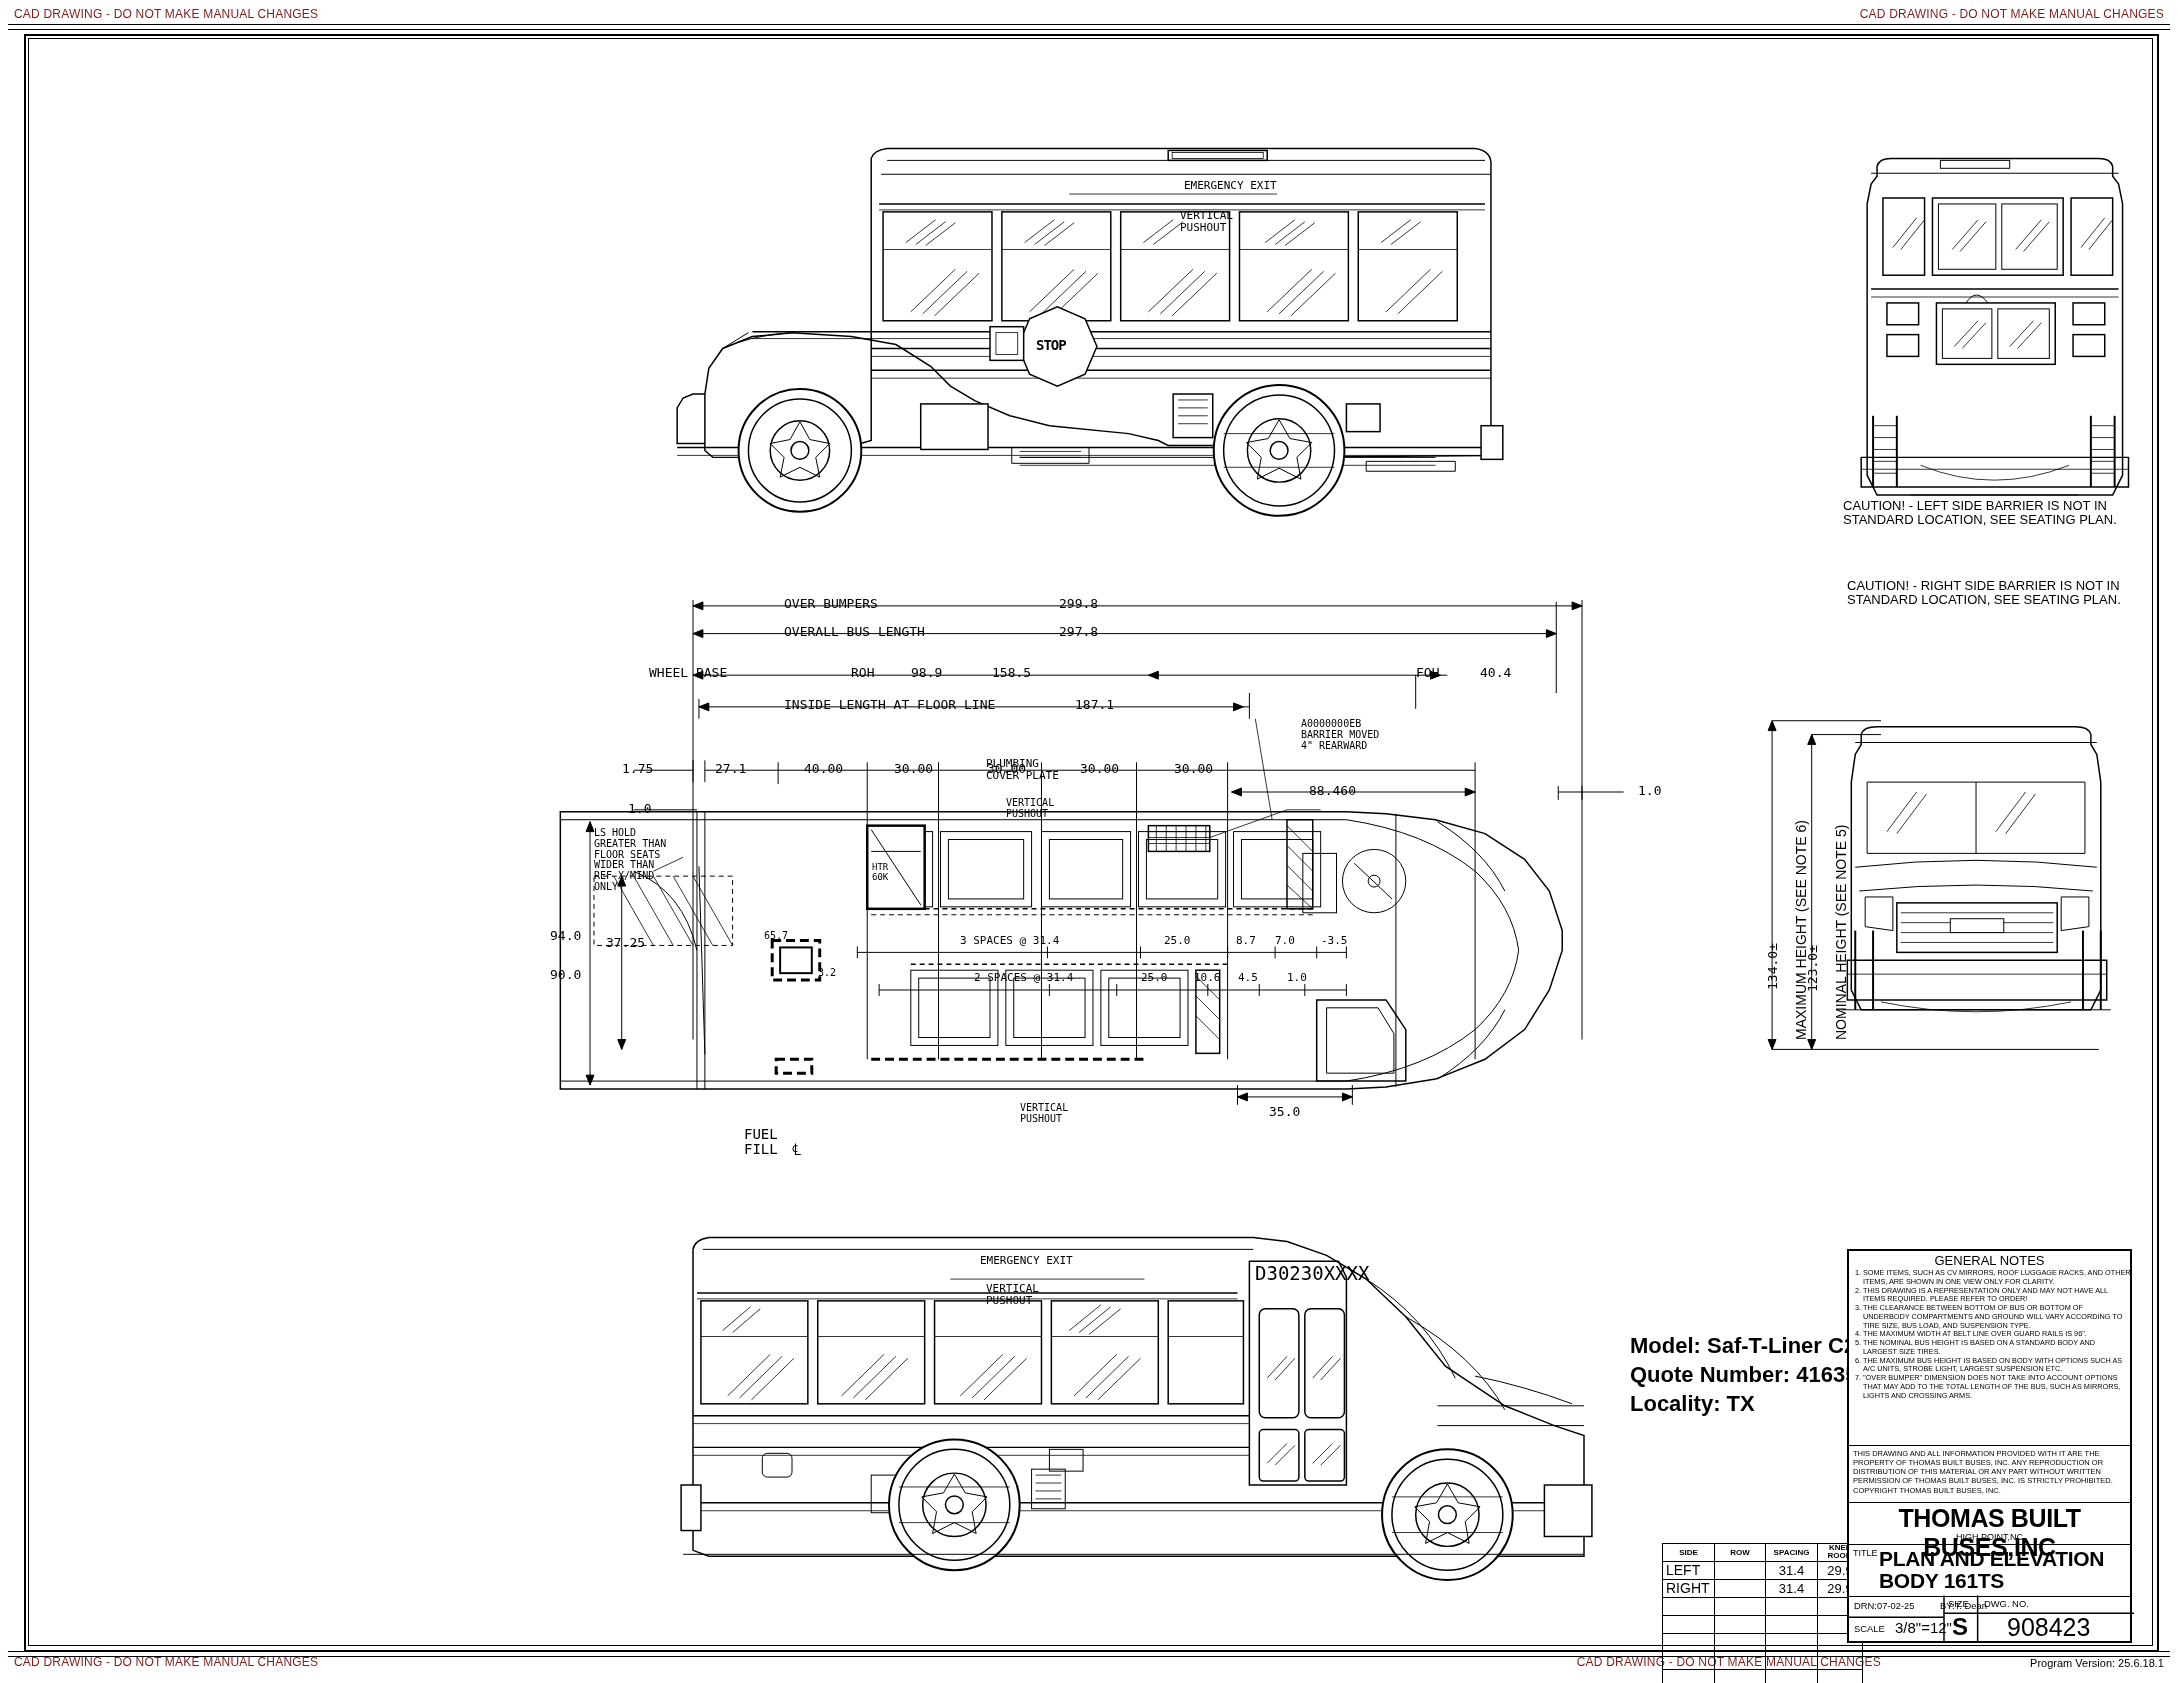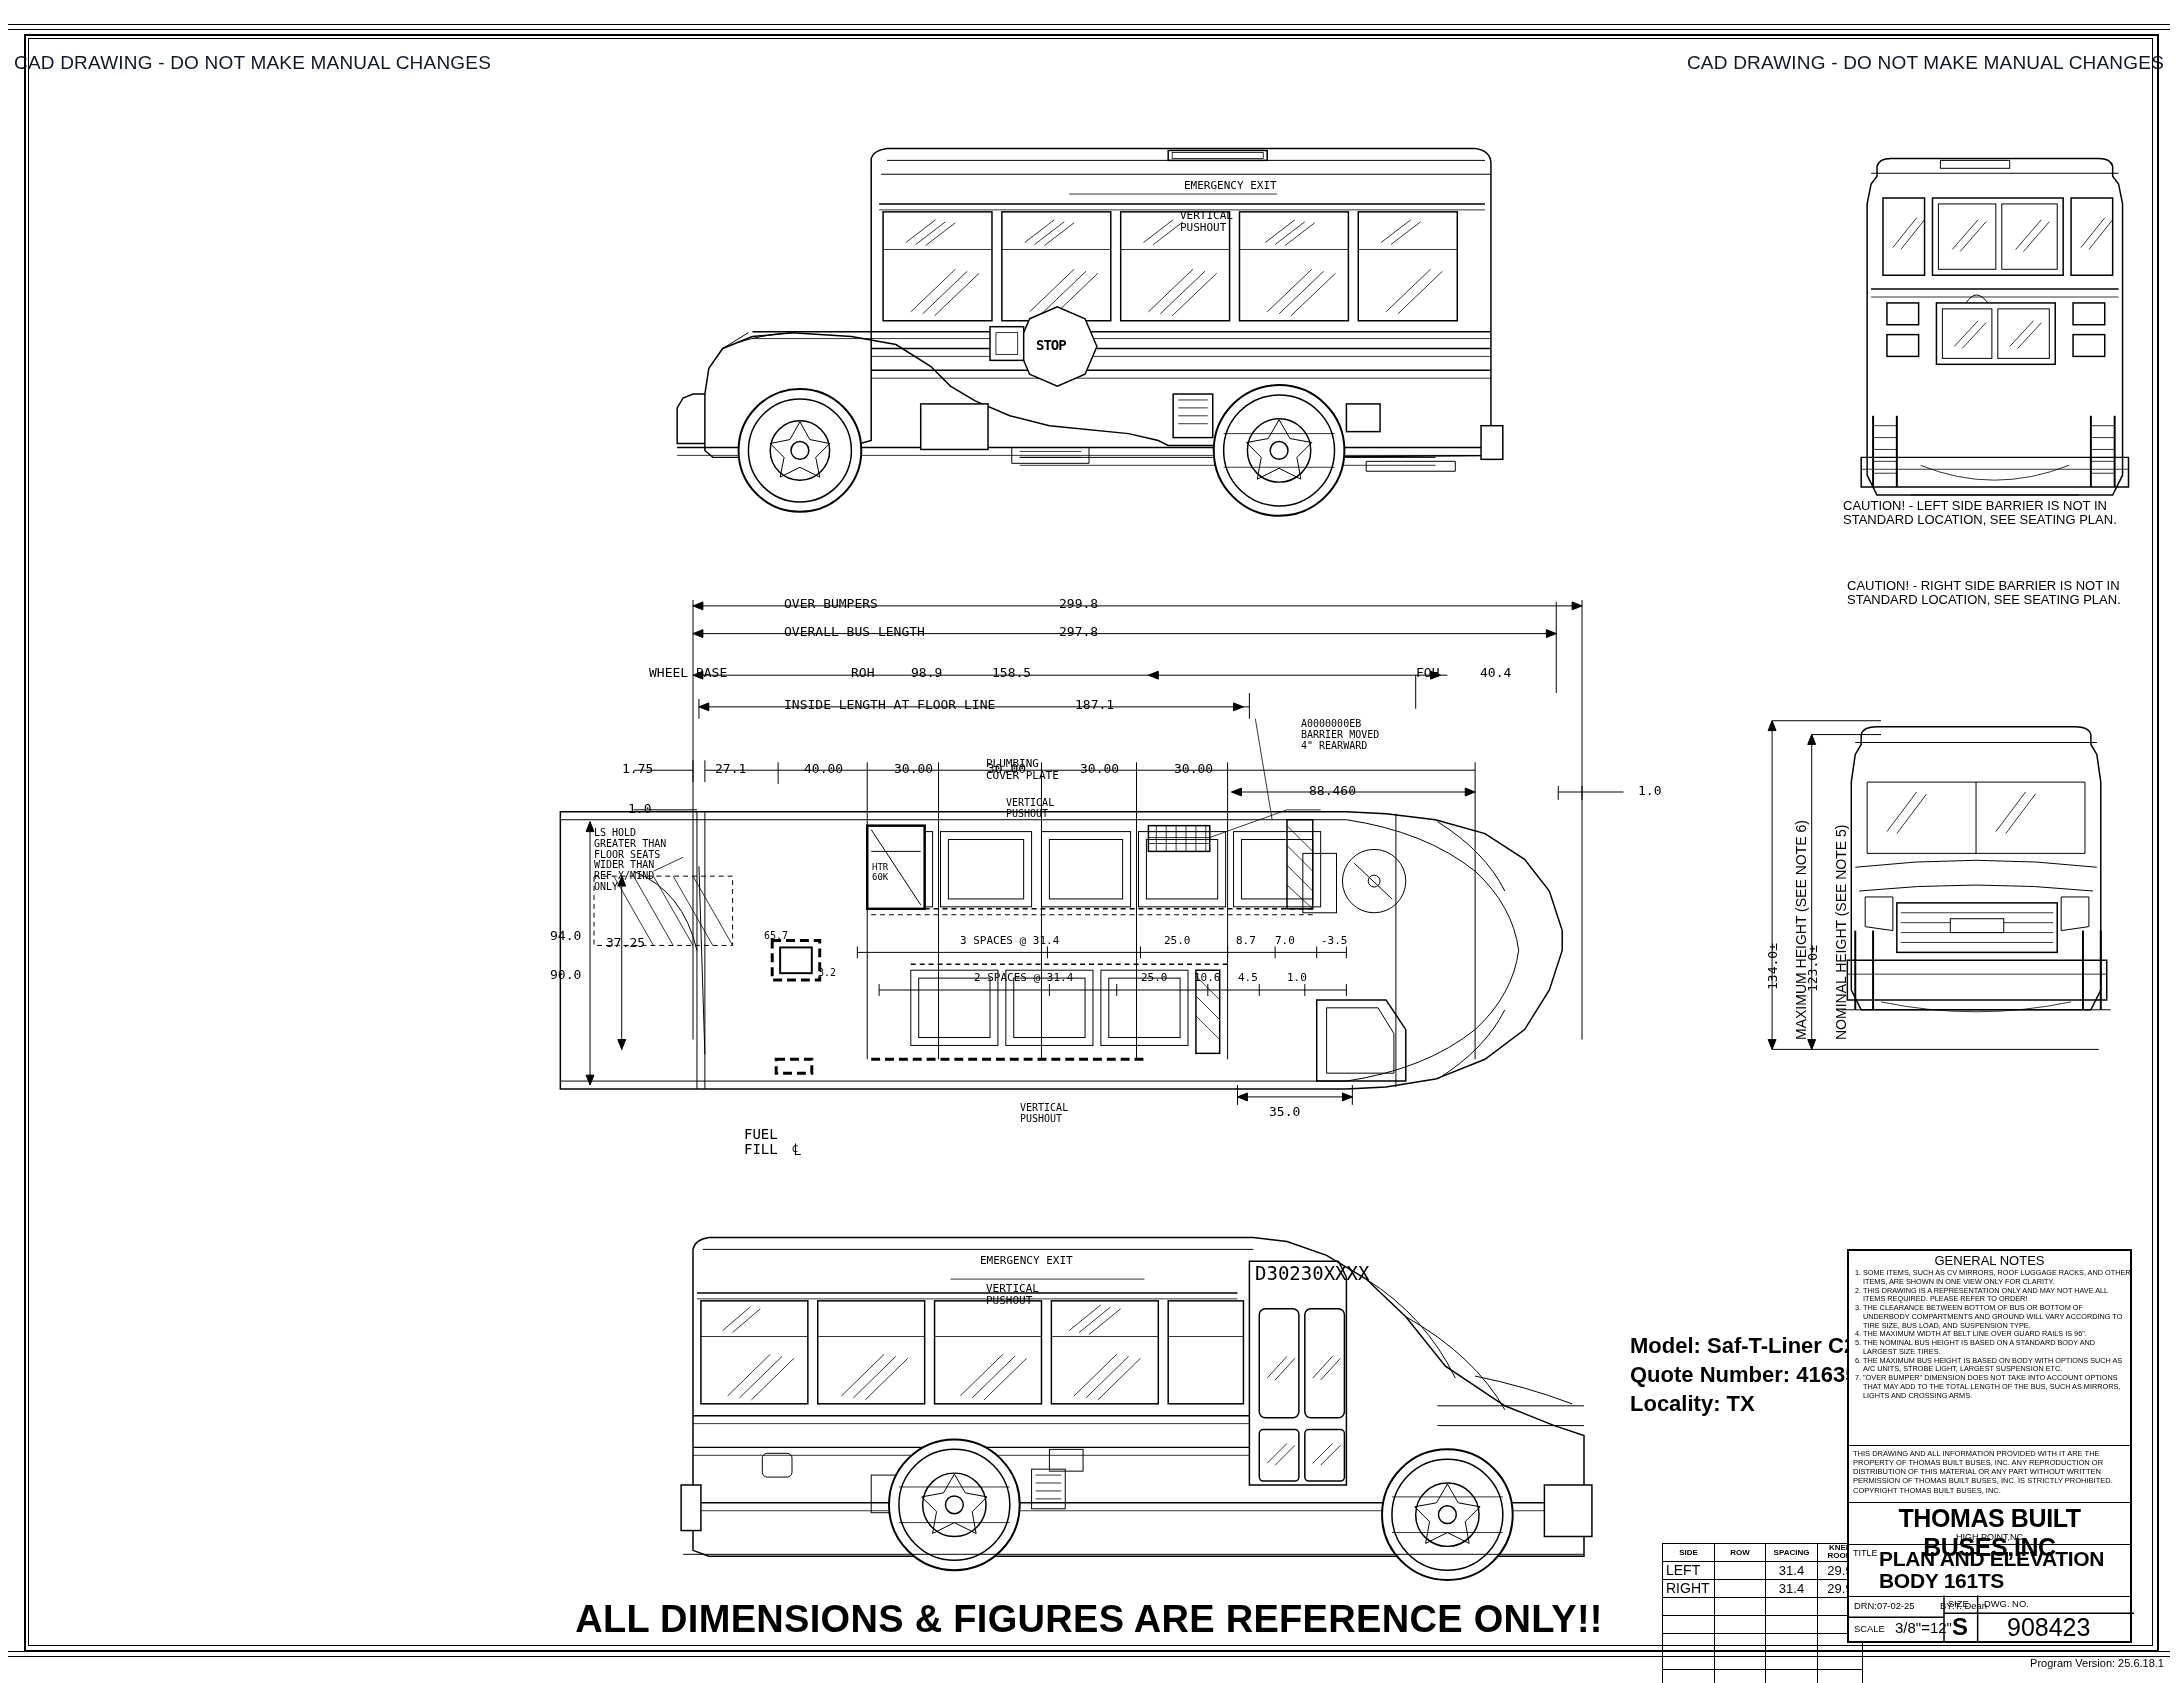--- a/index.html
+++ b/index.html
@@ -1,21 +1,21 @@
 <!DOCTYPE html>
 <html><head>
 <meta charset="utf-8">
 <style>
   html,body{margin:0;padding:0;background:#ffffff;}
   body{width:2178px;height:1683px;position:relative;overflow:hidden;
        font-family:"Liberation Sans", sans-serif;color:#000;}
   .sheet{position:absolute;left:0;top:0;width:2178px;height:1683px;background:#fff;}
 
   
-  .wm{position:absolute;font-size:19px;letter-spacing:0.2px;white-space:nowrap;color:#0f172a;margin-top:45px;}
+  .wm{position:absolute;font-size:12px;letter-spacing:0.2px;white-space:nowrap;color:#7f1d1d;}
   .wm-tl{left:14px;top:7px;}
   .wm-tr{right:14px;top:7px;}
   .wm-bl{left:14px;top:1655px;}
   .wm-br{right:297px;top:1655px;}
   .strip{position:absolute;left:8px;width:2162px;height:0;border-top:1.5px solid #000;}
   .strip-t{top:24px;}
   .strip-t2{top:29px;}
   .strip-b{top:1651px;}
   .strip-b2{top:1656px;}
 
@@ -104,21 +104,20 @@
 
   <div class="wm wm-tl">CAD DRAWING - DO NOT MAKE MANUAL CHANGES</div>
   <div class="wm wm-tr">CAD DRAWING - DO NOT MAKE MANUAL CHANGES</div>
   <div class="wm wm-bl">CAD DRAWING - DO NOT MAKE MANUAL CHANGES</div>
   <div class="wm wm-br">CAD DRAWING - DO NOT MAKE MANUAL CHANGES</div>
   <div class="progver">Program Version: 25.6.18.1</div>
 
   <div class="frame"></div>
   <div class="frame-in"></div>
 
-  <div class="foot-title">ALL DIMENSIONS &amp; FIGURES ARE REFERENCE ONLY!!</div>
 
   <svg width="2178" height="1683" viewBox="0 0 2200 1700">
     <g class="ln w15">
 
       <path d="M880 172 L880 160 Q882 152 896 150 L1490 150 Q1505 152 1506 164 L1506 460
                L1280 462 L1265 455 L1245 450 L1180 450 L1170 445 L1140 438
                L1060 430 L1020 420 L985 405 L960 390 L940 370 L905 348 L860 340
                L800 336 L760 340 L730 352 L716 372 L712 398 L712 455 L720 462
                L830 462 L840 455 L862 450 L880 445 Z"></path>
 

